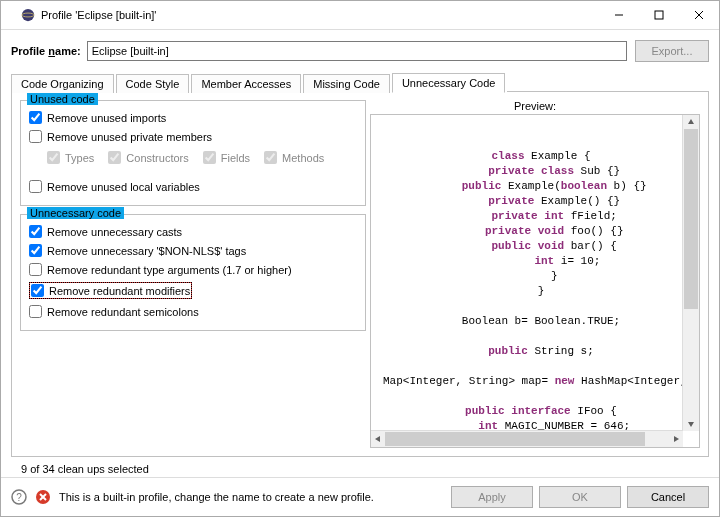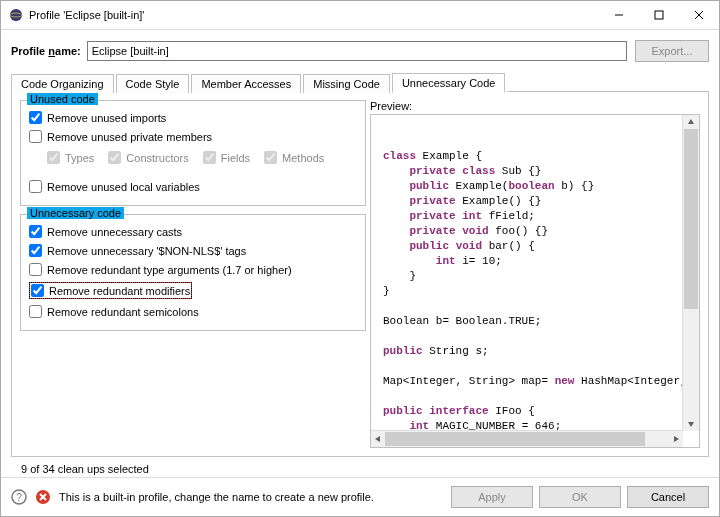--- a/index.html
+++ b/index.html
@@ -1,17 +1,17 @@
 <!DOCTYPE html>
 <html><head>
 <meta charset="utf-8">
 <style>
 html,body{margin:0;padding:0;font-family:"Segoe UI",Tahoma,sans-serif;font-size:11px;color:#000;background:#fff;}
 .window{width:720px;height:517px;box-sizing:border-box;border:1px solid #aaa;display:flex;flex-direction:column;background:#fff;}
-.titlebar{height:28px;display:flex;align-items:center;padding-left:8px;border-bottom:1px solid #ddd;}
+.titlebar{height:28px;display:flex;align-items:center;padding-left:20px;border-bottom:1px solid #ddd;}
 .titlebar .eicon{width:14px;height:14px;margin-right:6px;}
 .titlebar .title{flex:1;}
 .titlebtns{display:flex;height:100%;}
 .tbtn{width:40px;display:flex;align-items:center;justify-content:center;}
 .tbtn svg{width:10px;height:10px;}
 .content{flex:1;display:flex;flex-direction:column;padding:10px 10px 0 10px;overflow:hidden;}
 .row{display:flex;align-items:center;margin-bottom:10px;}
 .lbl{margin-right:6px;font-weight:bold;}
 .lbl u{text-decoration:underline;}
 input[type=text].txt{flex:1;height:20px;border:1px solid #7a7a7a;padding:1px 4px;font:inherit;box-sizing:border-box;}
@@ -26,21 +26,21 @@
 .left{width:346px;display:flex;flex-direction:column;}
 .group{border:1px solid #c0c0c0;margin-bottom:8px;padding:8px 8px 6px 8px;position:relative;}
 .group .gtitle{position:absolute;top:-8px;left:6px;background:#0ea5e9;padding:0 3px;}
 .chk{display:flex;align-items:center;margin:2px 0 6px 0;}
 .chk input{margin:0 5px 0 0;width:13px;height:13px;}
 .sub{display:flex;margin:2px 0 16px 18px;}
 .sub .chk{margin-right:14px;margin-bottom:0;}
 .sub .chk span{color:#888;}
 .sub input[disabled]{}
 .chk.highlighted{outline:1px dotted #000;outline-offset:0;padding:1px;}
-.right{flex:1;display:flex;flex-direction:column;margin-left:4px;overflow:hidden;}
+.right{flex:1;display:flex;flex-direction:column;margin-left:4px;overflow:hidden;text-align:center;}
 .right .plabel{margin-bottom:2px;}
 .preview{flex:1;border:1px solid #c0c0c0;padding:4px 0 0 12px;font-family:"Consolas","Courier New",monospace;font-size:11px;line-height:15px;white-space:pre;overflow:hidden;position:relative;}
 .code{overflow:hidden;height:calc(100% - 16px);}
 .vscroll{position:absolute;top:0;right:0;width:16px;bottom:16px;background:#f0f0f0;border-left:1px solid #ddd;}
 .vthumb{position:absolute;left:1px;right:1px;top:14px;height:180px;background:#cdcdcd;}
 .vsarr{position:absolute;left:0;right:0;height:14px;display:flex;align-items:center;justify-content:center;}
 .hscroll{position:absolute;left:0;right:16px;bottom:0;height:16px;background:#f0f0f0;border-top:1px solid #ddd;}
 .hthumb{position:absolute;top:1px;bottom:1px;left:14px;width:260px;background:#cdcdcd;}
 .hsarr{position:absolute;top:0;bottom:0;width:14px;display:flex;align-items:center;justify-content:center;}
 .kw{color:#8e2d79;font-weight:bold;}

